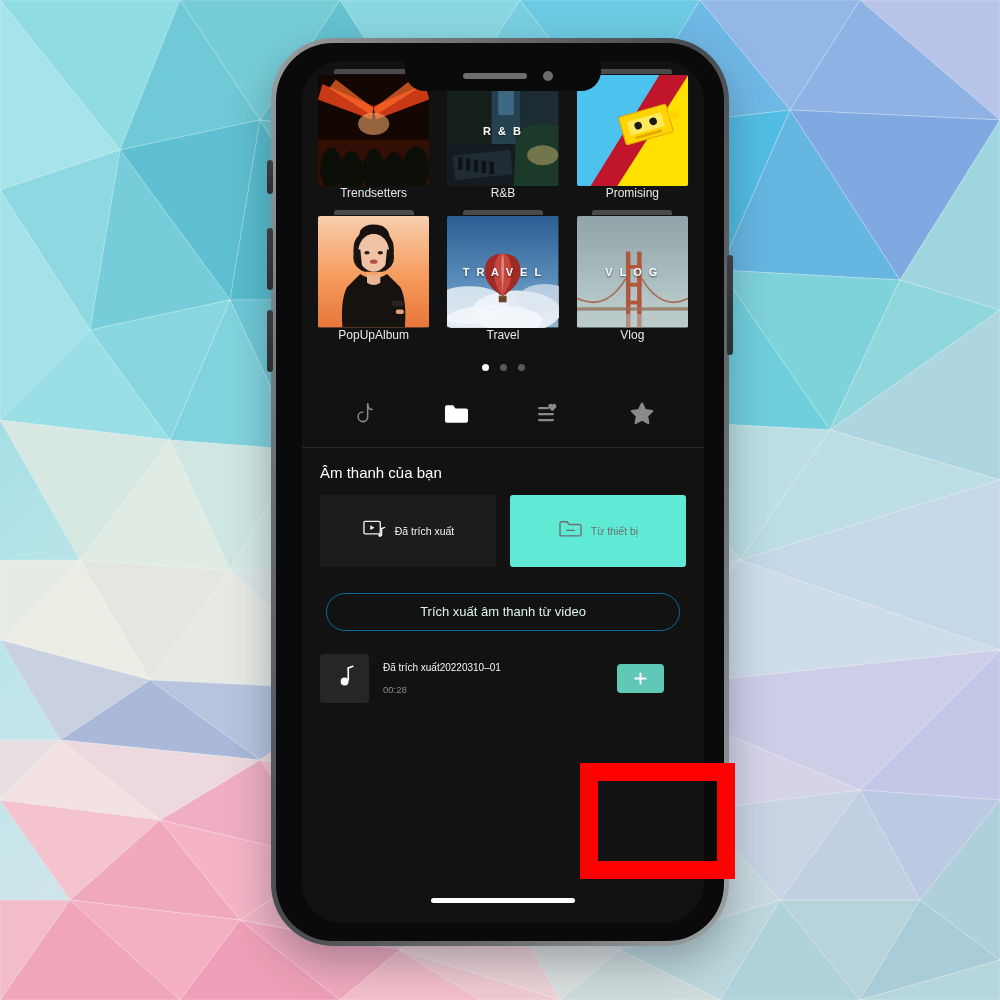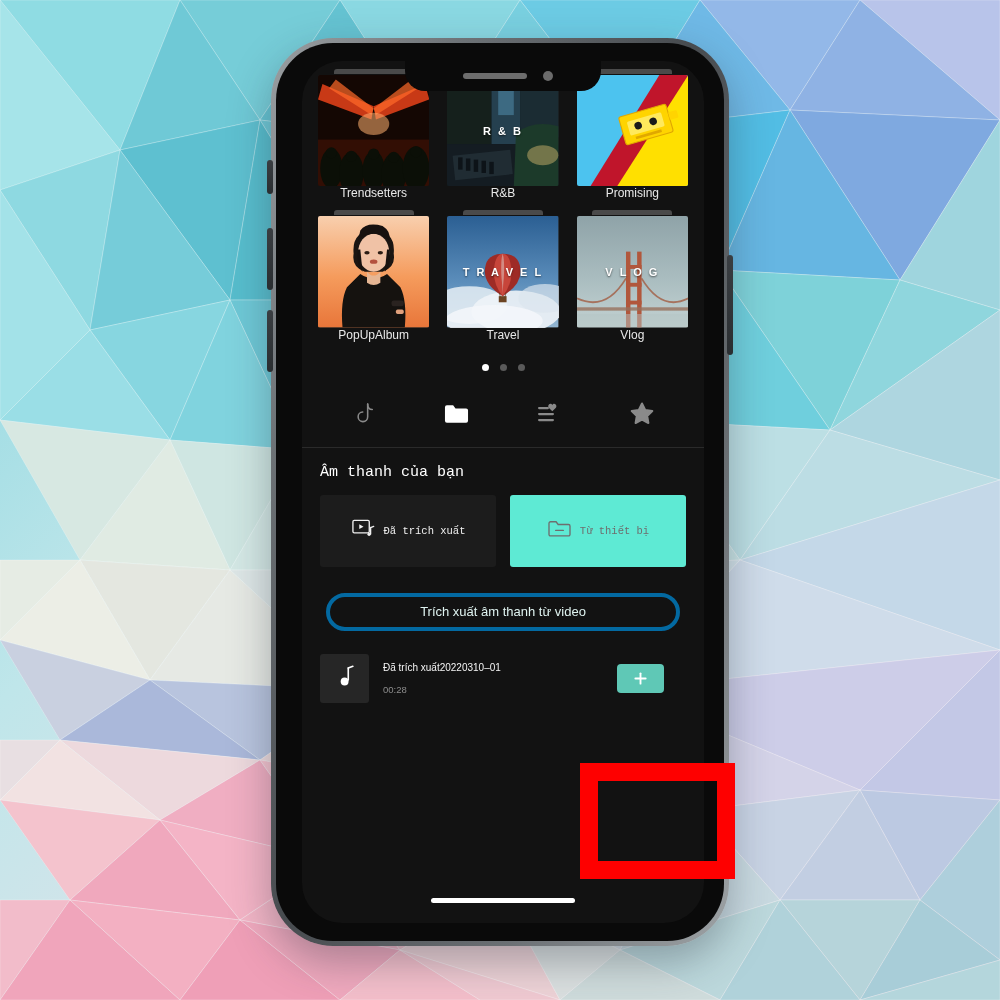--- a/index.html
+++ b/index.html
@@ -194,21 +194,20 @@
     display: flex;
     align-items: center;
     justify-content: center;
     height: 34px;
   }
   .tab-item svg { display: block; }
 
   
   #your-sounds {
     padding: 16px 18px 0 18px;
-    font-family: Liberation Mono, monospace;
   }
   #your-sounds-title {
     color: #ffffff;
     font-size: 15px;
   }
   #source-tiles {
     display: flex;
     gap: 14px;
     margin-top: 14px;
   }
@@ -225,21 +224,21 @@
   }
   .source-tile.dim { background: #5eead4; }
   .source-tile-label { font-size: 10.5px; color: #f0f0f0; }
   .source-tile.dim .source-tile-label { color: #6e6e6e; }
 
   
   #extract-button {
     margin: 26px 24px 0 24px;
     height: 38px;
     border-radius: 19px;
-    border: 4px solid #0369a1;
+    border: 1px solid #0369a1;
     display: flex;
     align-items: center;
     justify-content: center;
     background: transparent;
     color: #dff3f0;
     font-size: 13px;
     cursor: pointer;
   }
 
   

